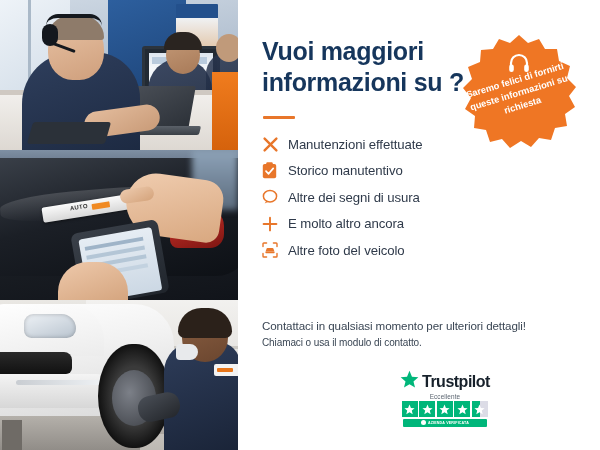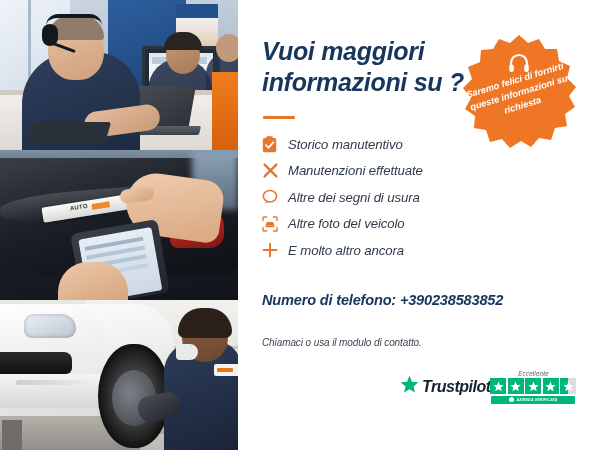--- a/index.html
+++ b/index.html
@@ -143,21 +143,21 @@
             background:#f3f3f3; border-radius:2px;}
   .p3 .badge:after{ content:""; position:absolute; left:3px; top:4px; width:16px; height:4px;
             background:#e8761a; border-radius:1px;}
   .p3 .lift{ position:absolute; left:-10px; bottom:0; width:150px; height:34px;
             background:linear-gradient(180deg,#b4b0aa,#918d88);}
   .p3 .liftleg{ position:absolute; left:2px; bottom:0; width:20px; height:30px; background:#6f6b66;}
   .p3 .bench{ position:absolute; right:0; bottom:16px; width:84px; height:30px;
             background:linear-gradient(180deg,#cfcbc5,#a9a49e);}
 
   
-  .content { position:relative; flex:1; height:450px; background:#fff; padding:0;font-style:italic; }
+  .content { position:relative; flex:1; height:450px; background:#fff; padding:0; }
 
   .headline { position:absolute; left:24px; top:36px; width:210px;
               font-size:25px; line-height:1.22; font-weight:bold; color:#16365c;
               letter-spacing:-.3px; }
   .rule { position:absolute; left:25px; top:116px; width:32px; height:3px;
           background:#e8762a; border-radius:1px; }
 
   
   .badge-wrap { position:absolute; left:222px; top:33px; width:118px; height:118px; }
   .badge-star { position:absolute; inset:0; }
@@ -176,21 +176,21 @@
   .li-icon svg { display:block; }
   .li-label { font-size:13.2px; color:#2f3a4a; letter-spacing:-.1px; }
 
   
   .phone { position:absolute; left:24px; top:292px; font-size:14.6px; font-weight:bold;
            color:#16365c; letter-spacing:-.2px; white-space:nowrap;}
   .sub1 { position:absolute; left:24px; top:319px; font-size:11.6px; color:#3a4654; letter-spacing:-.1px;}
   .sub2 { position:absolute; left:24px; top:337px; font-size:10px; color:#3a4654; letter-spacing:-.1px;}
 
   
-  .tp { position:absolute; left:162px; top:370px; display:flex; align-items:center; gap:0; }
+  .tp { position:absolute; left:162px; top:370px; display:flex; align-items:center; gap:0;flex-direction:column; }
   .tp-logo { display:flex; align-items:center; gap:3px; }
   .tp-name { font-size:16px; font-weight:bold; color:#17212b; letter-spacing:-.5px; }
   .tp-right { display:flex; flex-direction:column; align-items:center; }
   .tp-excellent { font-size:6.4px; color:#5b6570; letter-spacing:.1px; margin-bottom:1px; }
   .tp-stars { display:flex; gap:1.5px; }
   .tp-star { width:16px; height:16px; background:#00b67a; display:flex; align-items:center;
              justify-content:center; }
   .tp-star.half { background:linear-gradient(90deg,#00b67a 50%,#dcdce6 50%); }
   .tp-verified { margin-top:1.5px; width:84px; height:8px; background:#00b67a;
                  display:flex; align-items:center; justify-content:center; gap:2px;
@@ -296,83 +296,83 @@
           <rect x="17.2" y="12.5" width="4.6" height="7.4" rx="2.2" fill="#ffffff"></rect>
         </svg>
       </div>
       <div class="badge-text">Saremo felici di fornirti queste informazioni su richiesta</div>
     </div>
 
     <div class="list">
 
       <div class="li">
         <span class="li-icon">
-          <svg width="15" height="17" viewBox="0 0 15 17" aria-hidden="true">
-            <rect x="0.8" y="2" width="13.4" height="14.2" rx="1.8" fill="#e8762a"></rect>
-            <rect x="4.3" y="0.2" width="6.4" height="3.6" rx="1" fill="#e8762a"></rect>
-            <path d="M4 9.2 L6.6 11.8 L11.2 6.4" fill="none" stroke="#ffffff" stroke-width="1.7" stroke-linecap="round" stroke-linejoin="round"></path>
-          </svg>
-        </span>
-        <span class="li-label">Storico manutentivo</span>
-      </div>
-
-      <div class="li">
-        <span class="li-icon">
           <svg width="17" height="17" viewBox="0 0 17 17" aria-hidden="true">
             <g stroke="#e8762a" stroke-width="2.4" stroke-linecap="round">
               <line x1="2.6" y1="2.6" x2="14.4" y2="14.4"></line>
               <line x1="14.4" y1="2.6" x2="2.6" y2="14.4"></line>
             </g>
             <circle cx="8.5" cy="8.5" r="1.5" fill="#e8762a"></circle>
           </svg>
         </span>
         <span class="li-label">Manutenzioni effettuate</span>
       </div>
 
       <div class="li">
         <span class="li-icon">
+          <svg width="15" height="17" viewBox="0 0 15 17" aria-hidden="true">
+            <rect x="0.8" y="2" width="13.4" height="14.2" rx="1.8" fill="#e8762a"></rect>
+            <rect x="4.3" y="0.2" width="6.4" height="3.6" rx="1" fill="#e8762a"></rect>
+            <path d="M4 9.2 L6.6 11.8 L11.2 6.4" fill="none" stroke="#ffffff" stroke-width="1.7" stroke-linecap="round" stroke-linejoin="round"></path>
+          </svg>
+        </span>
+        <span class="li-label">Storico manutentivo</span>
+      </div>
+
+      <div class="li">
+        <span class="li-icon">
           <svg width="16" height="16" viewBox="0 0 16 16" aria-hidden="true">
             <ellipse cx="8" cy="7.2" rx="6.6" ry="5.7" fill="none" stroke="#e8762a" stroke-width="1.5"></ellipse>
             <path d="M4.6 11.4 L2.6 14.6 L6.4 12.8 Z" fill="#e8762a"></path>
           </svg>
         </span>
         <span class="li-label">Altre dei segni di usura</span>
+      </div>
+
+      <div class="li">
+        <span class="li-icon">
+          <svg width="16" height="16" viewBox="0 0 16 16" aria-hidden="true">
+            <g stroke="#e8762a" stroke-width="1.9" stroke-linecap="round">
+              <line x1="8" y1="1.6" x2="8" y2="14.4"></line>
+              <line x1="1.6" y1="8" x2="14.4" y2="8"></line>
+            </g>
+          </svg>
+        </span>
+        <span class="li-label">E molto altro ancora</span>
       </div>
 
       <div class="li">
         <span class="li-icon">
           <svg width="16" height="16" viewBox="0 0 16 16" aria-hidden="true">
             <g fill="none" stroke="#e8762a" stroke-width="1.4" stroke-linecap="round">
               <path d="M1 4.6 V1.8 A.8 .8 0 0 1 1.8 1 H4.6"></path>
               <path d="M11.4 1 H14.2 A.8 .8 0 0 1 15 1.8 V4.6"></path>
               <path d="M15 11.4 V14.2 A.8 .8 0 0 1 14.2 15 H11.4"></path>
               <path d="M4.6 15 H1.8 A.8 .8 0 0 1 1 14.2 V11.4"></path>
             </g>
             <path d="M3.6 9.6 L4.6 6.6 A1 1 0 0 1 5.5 6 h5 a1 1 0 0 1 .9 .6 l1 3 z" fill="#e8762a"></path>
             <rect x="3.4" y="9.4" width="9.2" height="1.9" rx=".7" fill="#e8762a"></rect>
           </svg>
         </span>
         <span class="li-label">Altre foto del veicolo</span>
       </div>
 
-      <div class="li">
-        <span class="li-icon">
-          <svg width="16" height="16" viewBox="0 0 16 16" aria-hidden="true">
-            <g stroke="#e8762a" stroke-width="1.9" stroke-linecap="round">
-              <line x1="8" y1="1.6" x2="8" y2="14.4"></line>
-              <line x1="1.6" y1="8" x2="14.4" y2="8"></line>
-            </g>
-          </svg>
-        </span>
-        <span class="li-label">E molto altro ancora</span>
-      </div>
-
-    </div>
-
-    <div class="phone">Numero di telefono: +390238583852</div>
+    </div>
+
+    <div class="sub1">Contattaci in qualsiasi momento per ulteriori dettagli!</div>
     <div class="sub2">Chiamaci o usa il modulo di contatto.</div>
 
     <div class="tp">
       <div class="tp-logo">
         <span>
           <svg width="19" height="19" viewBox="0 0 20 20" aria-hidden="true">
             <path fill="#00b67a" d="M10 .9 l2.6 6.2 6.7 .5 -5.1 4.4 1.6 6.5 -5.8 -3.5 -5.8 3.5 1.6 -6.5 -5.1 -4.4 6.7 -.5 z"></path>
           </svg>
         </span>
         <span class="tp-name">Trustpilot</span>

